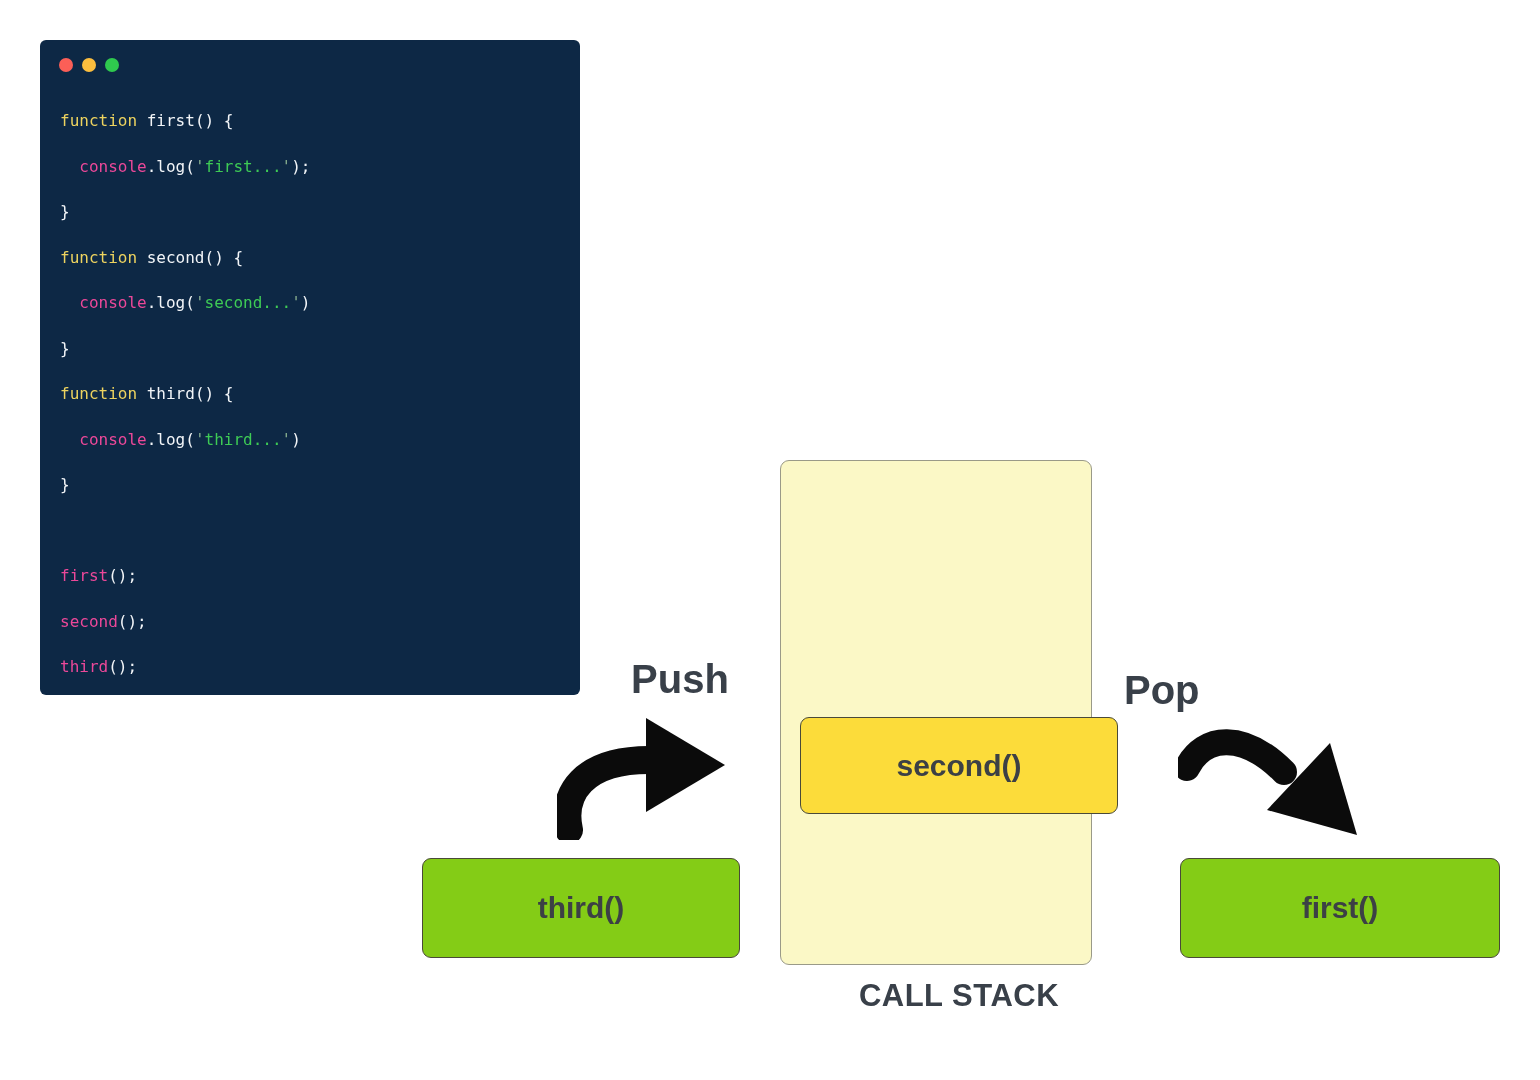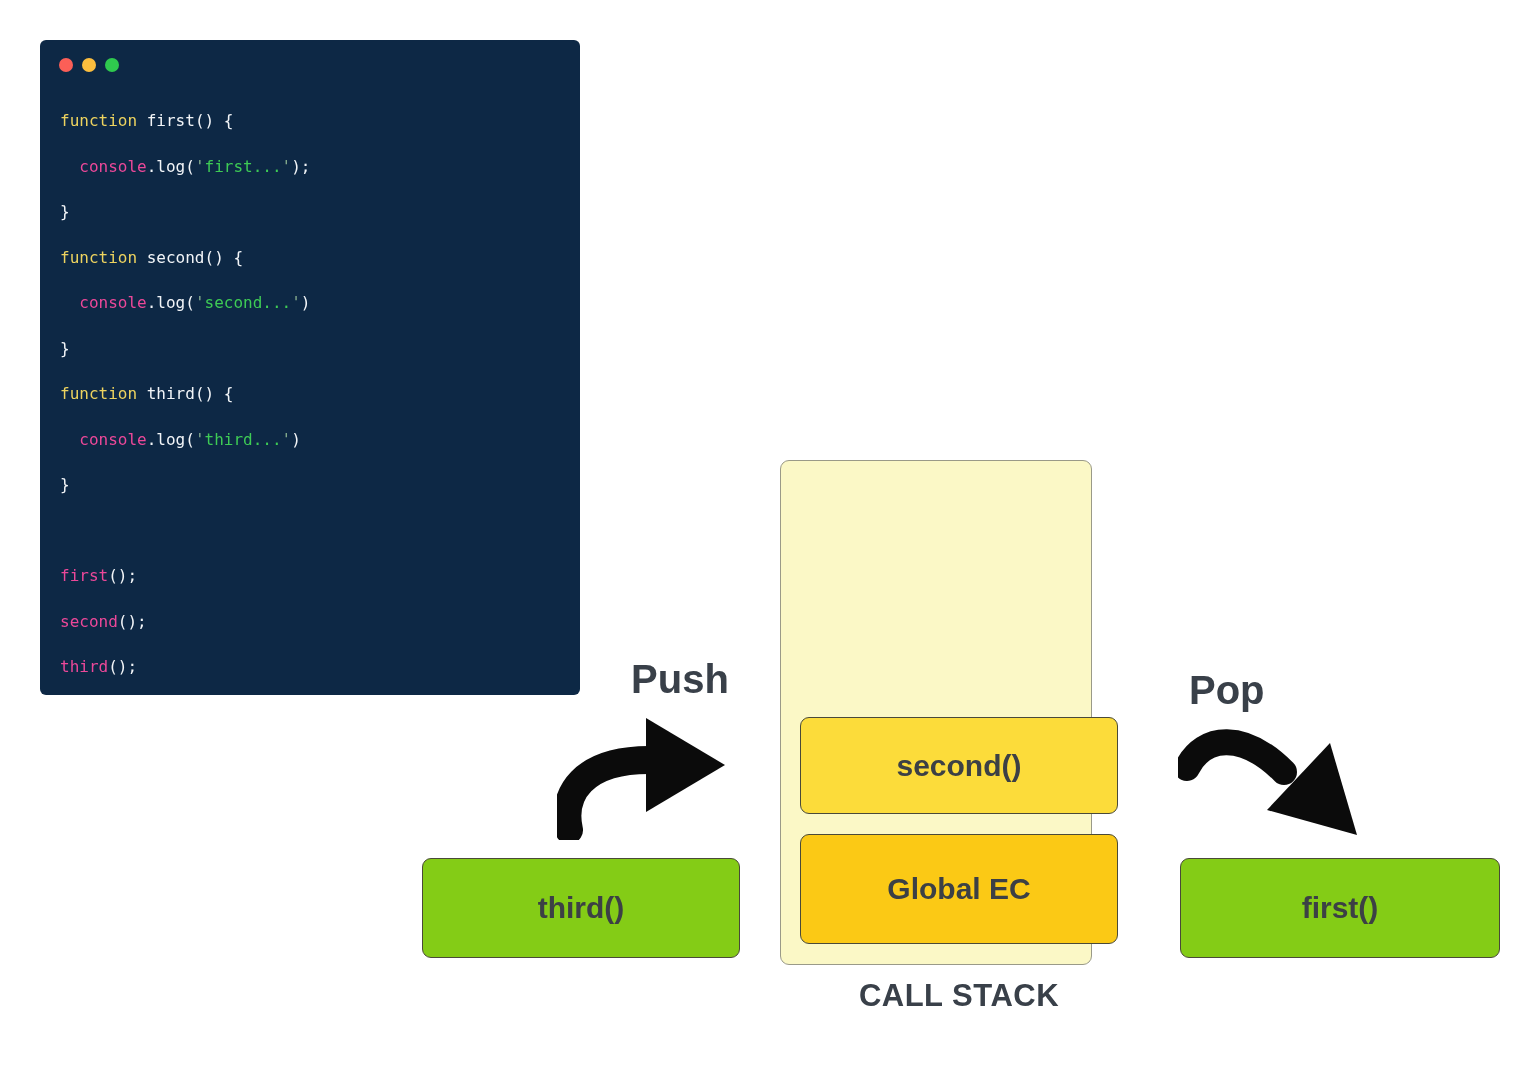--- a/index.html
+++ b/index.html
@@ -21,21 +21,21 @@
   .code-line { height:45.5px; }
   .tok-kw  { color:#edd35f; }
   .tok-cy  { color:#ec4899;margin-top:8px; }
   .tok-str { color:#3ecb55; }
   .tok-q   { color:#84ab8d; }
   .tok-pl, .tok-fn { color:#f2f5f8; }
 
   
   .dlabel { position:absolute; font-weight:bold; font-size:40px; color:#394049; }
   .push-label { left:600px; top:657px; width:160px; text-align:center; }
-  .pop-label  { left:1189px; top:668px; }
+  .pop-label  { left:1124px; top:668px; }
   .callstack-label { left:780px; top:978px; width:358px; text-align:center;
                      font-size:31px; letter-spacing:0.5px; }
 
   
   .ybox { position:absolute; display:flex; align-items:center; justify-content:center;
           font-weight:bold; font-size:30px; color:#3c4045;
           border:1.5px solid #4a4a38; border-radius:9px; background:#84cc16; }
   .third-box { left:422px; top:858px; width:318px; height:100px; }
   .first-box { left:1180px; top:858px; width:320px; height:100px; }
 
@@ -72,23 +72,20 @@
     <polygon points="89,18 168,65 89,112" fill="#0b0b0b"></polygon>
   </svg>
   <div class="ybox third-box">
     <span>third()</span>
   </div>
 
   <div class="stack-container">
     <div class="frame frame-second">
       <span>second()</span>
     </div>
-    <div class="frame frame-global">
-      <span>Global EC</span>
-    </div>
   </div>
   <div class="dlabel callstack-label">CALL STACK</div>
 
   <div class="dlabel pop-label">Pop</div>
   <svg class="arrow pop-arrow" width="190" height="118" viewBox="0 0 190 118">
     <path d="M9,40 C26,6 66,4 106,44" fill="none" stroke="#0b0b0b" stroke-width="26" stroke-linecap="round"></path>
     <polygon points="152,15 89,82 179,107" fill="#0b0b0b"></polygon>
   </svg>
   <div class="ybox first-box">
     <span>first()</span>

